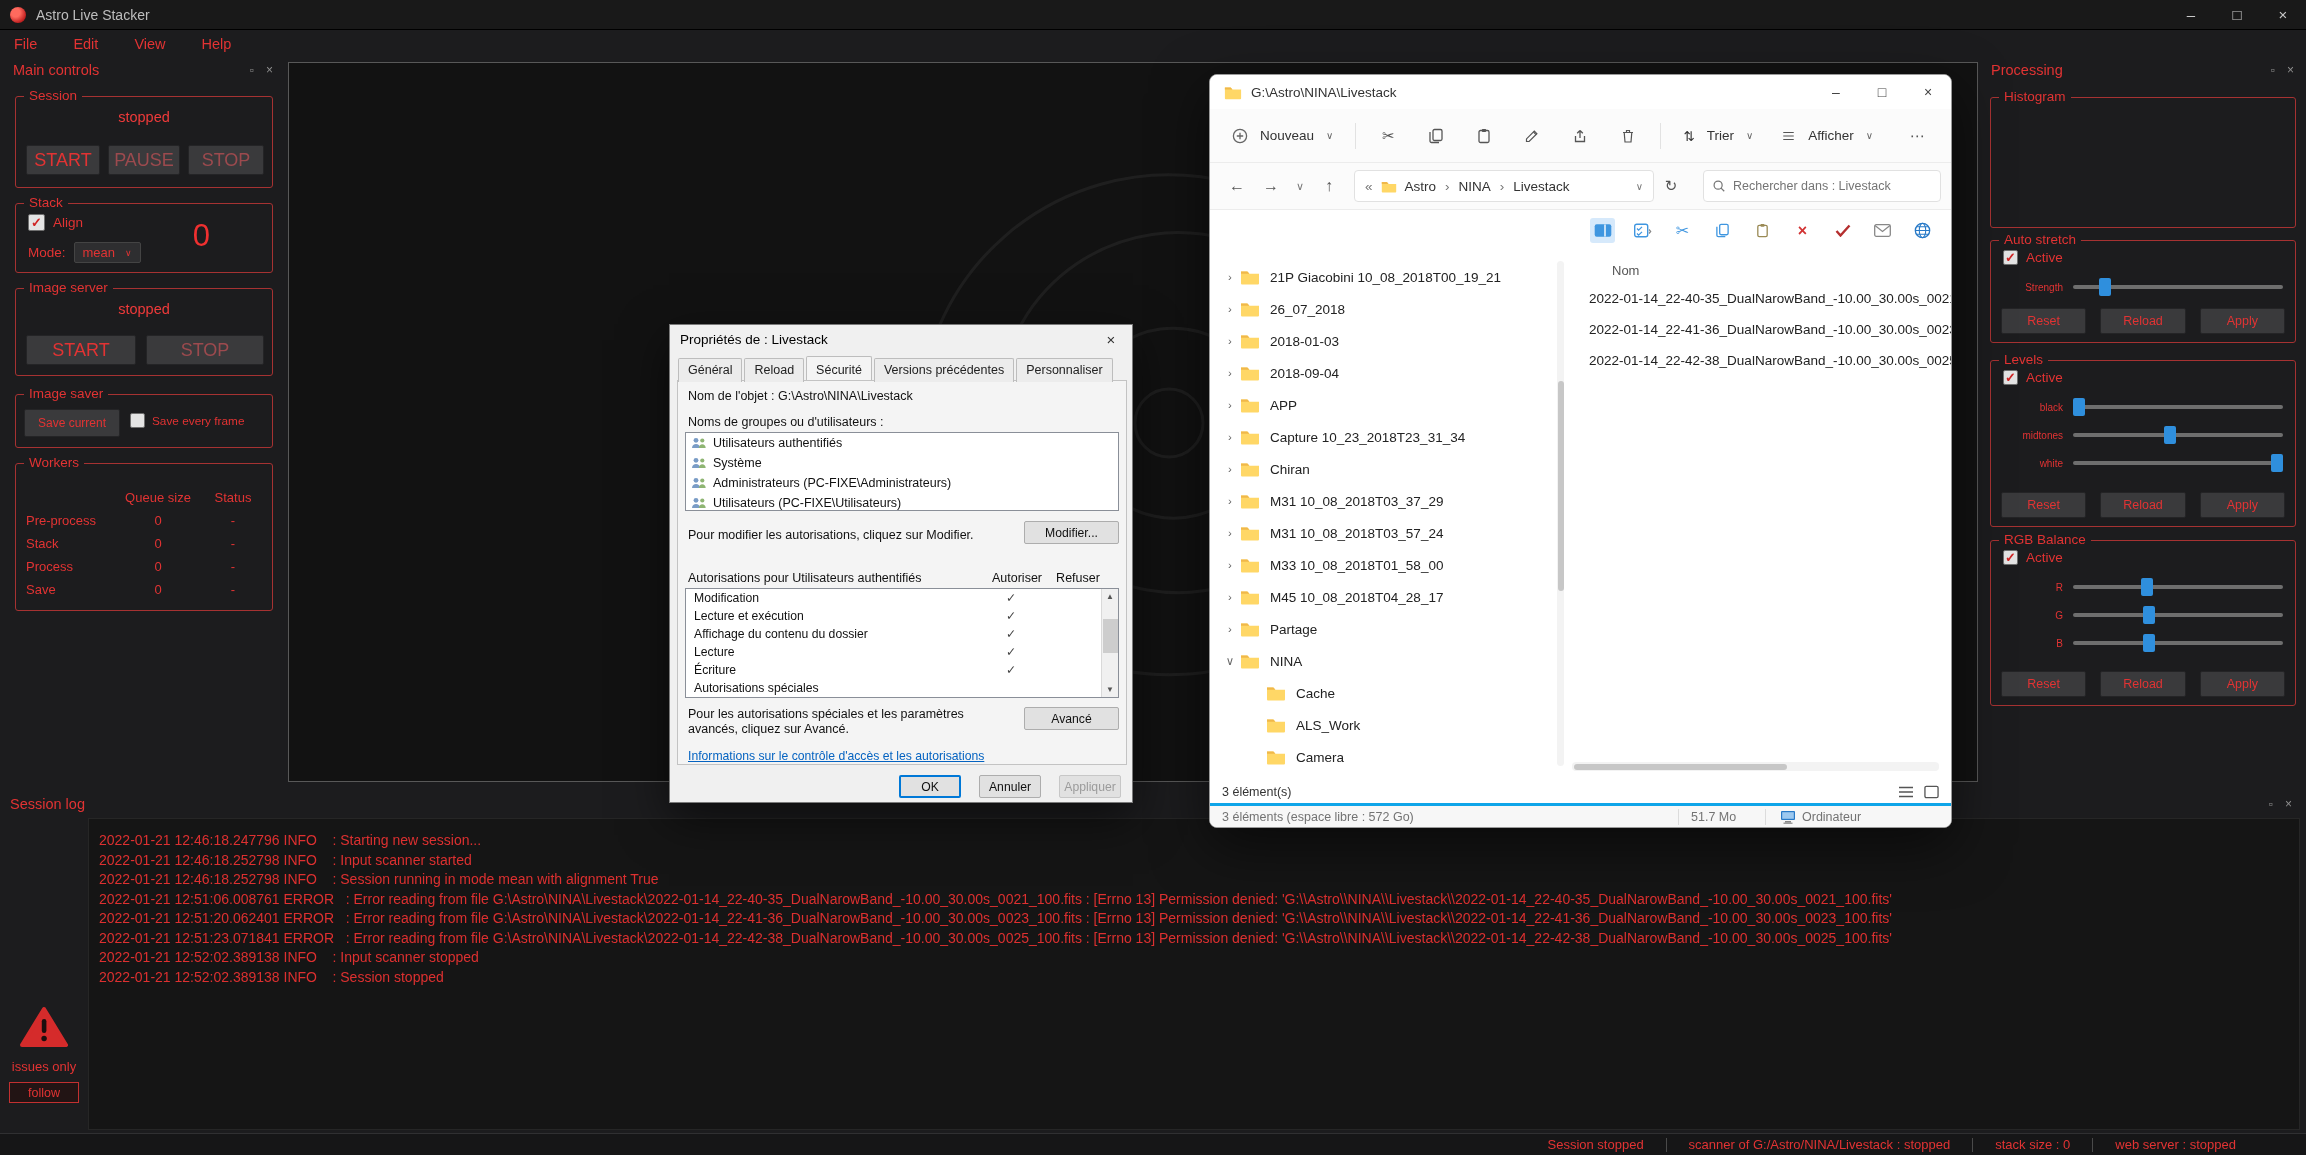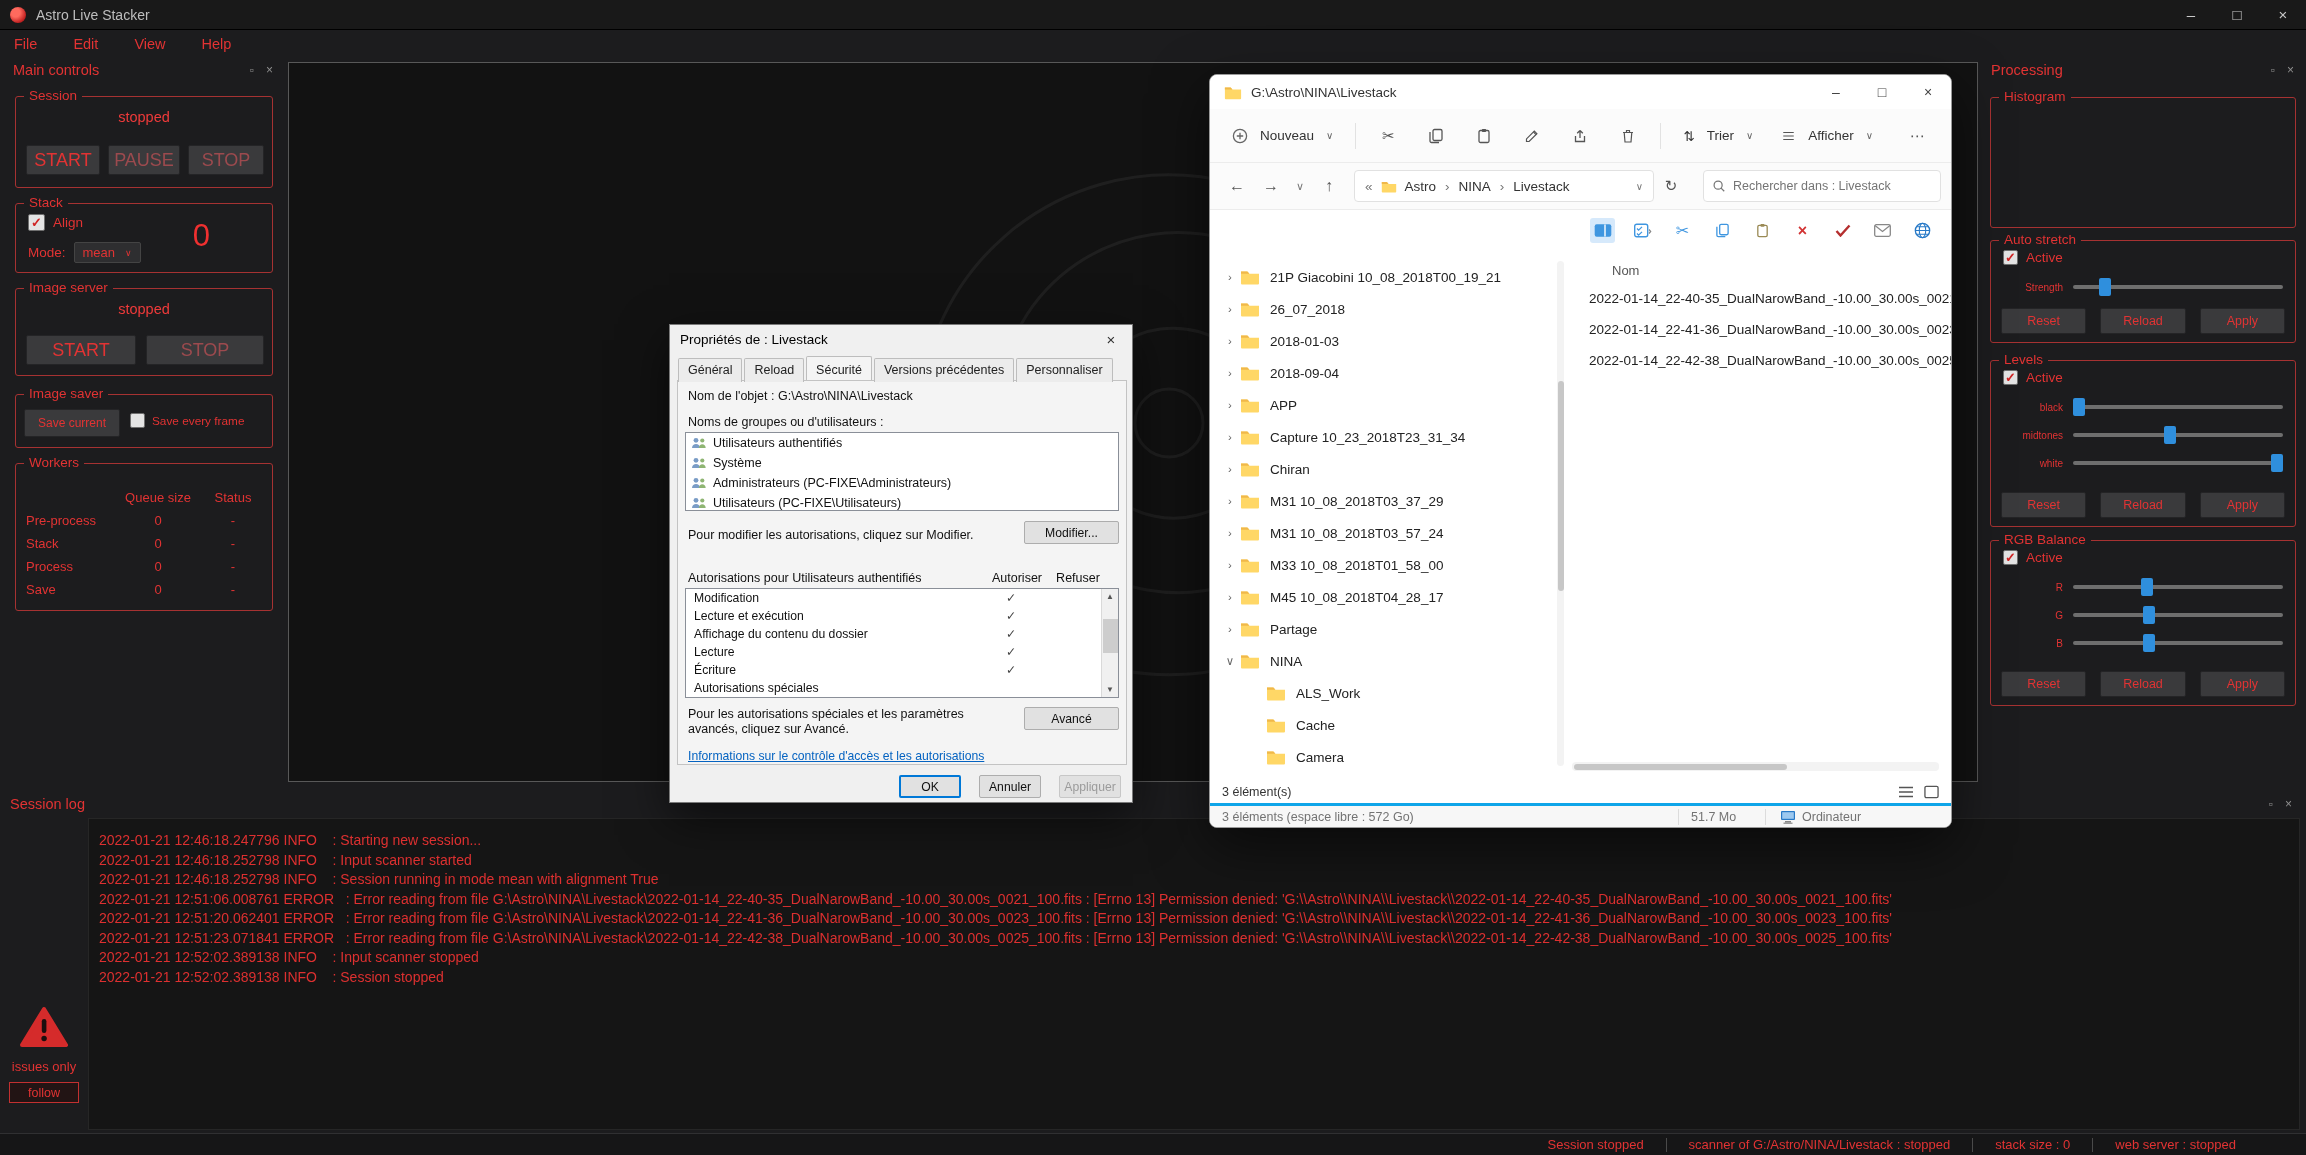--- a/index.html
+++ b/index.html
@@ -707,32 +707,32 @@
         </div>
 
         <div class="tree-row" style="padding-left: 36px;">
           <span class="chev"></span>
           <span class="tree-folder">
             <svg width="20" height="16" viewBox="0 0 20 16">
               <path d="M1 2.5h6.4l2 2.3H19v9.7a1 1 0 0 1-1 1H2a1 1 0 0 1-1-1z" fill="#ffd766"></path>
               <path d="M1 2.5h6.4l2 2.3H1z" fill="#f0b84a"></path>
             </svg>
           </span>
-          <span class="tname">ALS_Work</span>
+          <span class="tname">Cache</span>
         </div>
 
         <div class="tree-row" style="padding-left: 36px;">
           <span class="chev"></span>
           <span class="tree-folder">
             <svg width="20" height="16" viewBox="0 0 20 16">
               <path d="M1 2.5h6.4l2 2.3H19v9.7a1 1 0 0 1-1 1H2a1 1 0 0 1-1-1z" fill="#ffd766"></path>
               <path d="M1 2.5h6.4l2 2.3H1z" fill="#f0b84a"></path>
             </svg>
           </span>
-          <span class="tname">Cache</span>
+          <span class="tname">ALS_Work</span>
         </div>
 
         <div class="tree-row" style="padding-left: 36px;">
           <span class="chev"></span>
           <span class="tree-folder">
             <svg width="20" height="16" viewBox="0 0 20 16">
               <path d="M1 2.5h6.4l2 2.3H19v9.7a1 1 0 0 1-1 1H2a1 1 0 0 1-1-1z" fill="#ffd766"></path>
               <path d="M1 2.5h6.4l2 2.3H1z" fill="#f0b84a"></path>
             </svg>
           </span>

